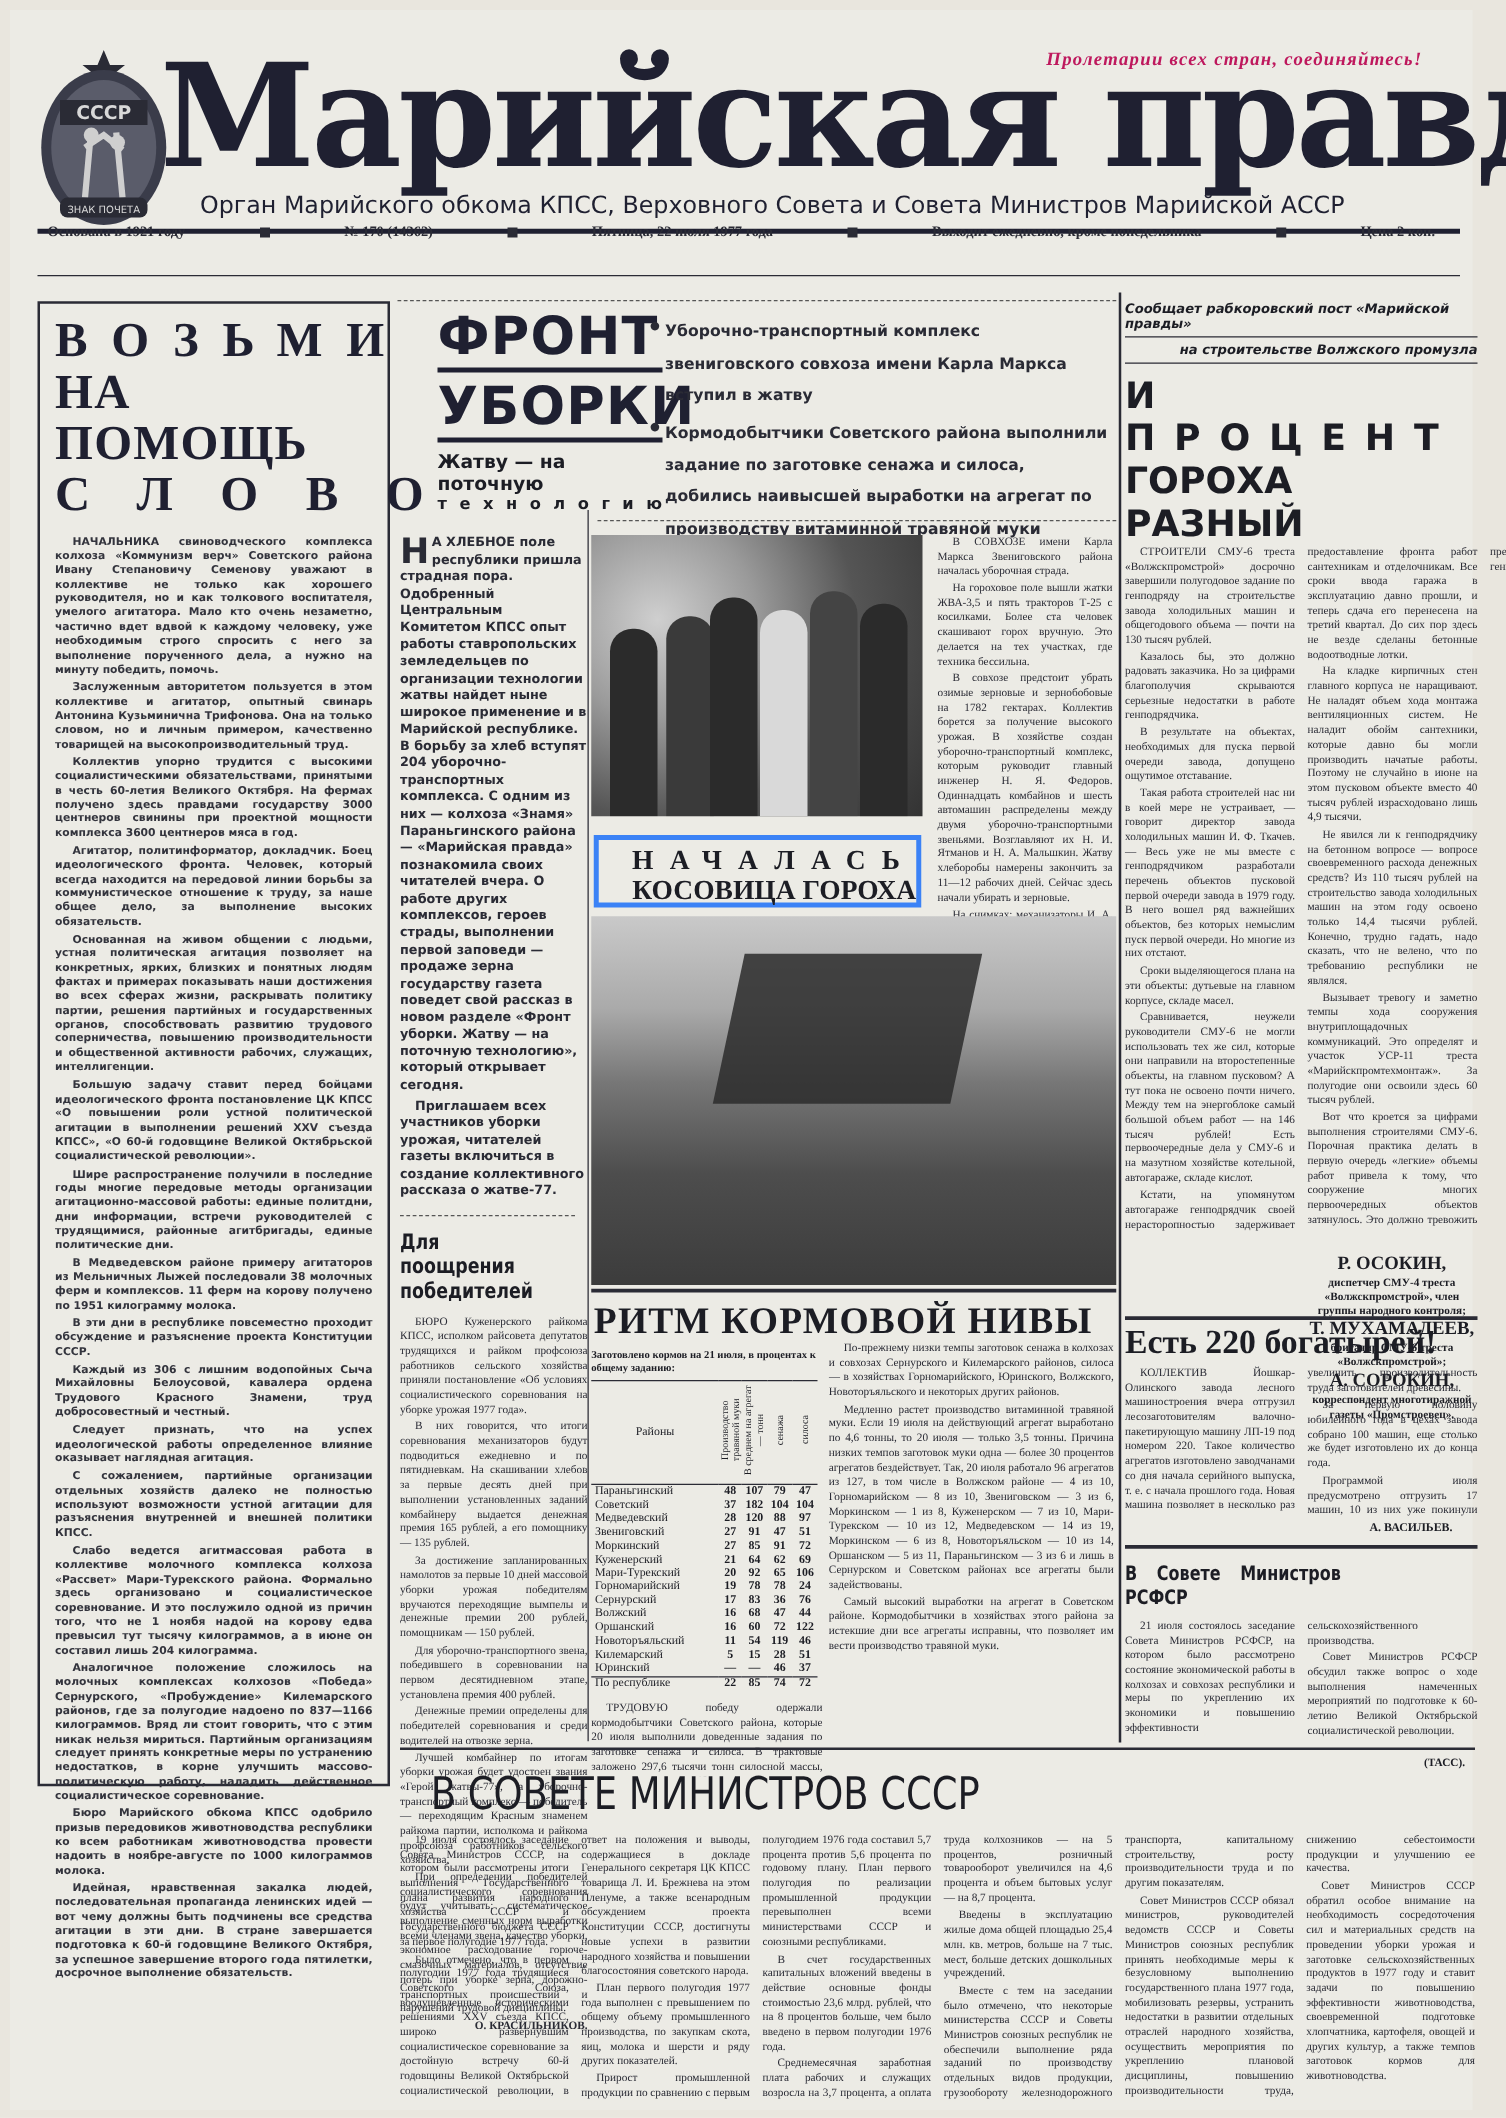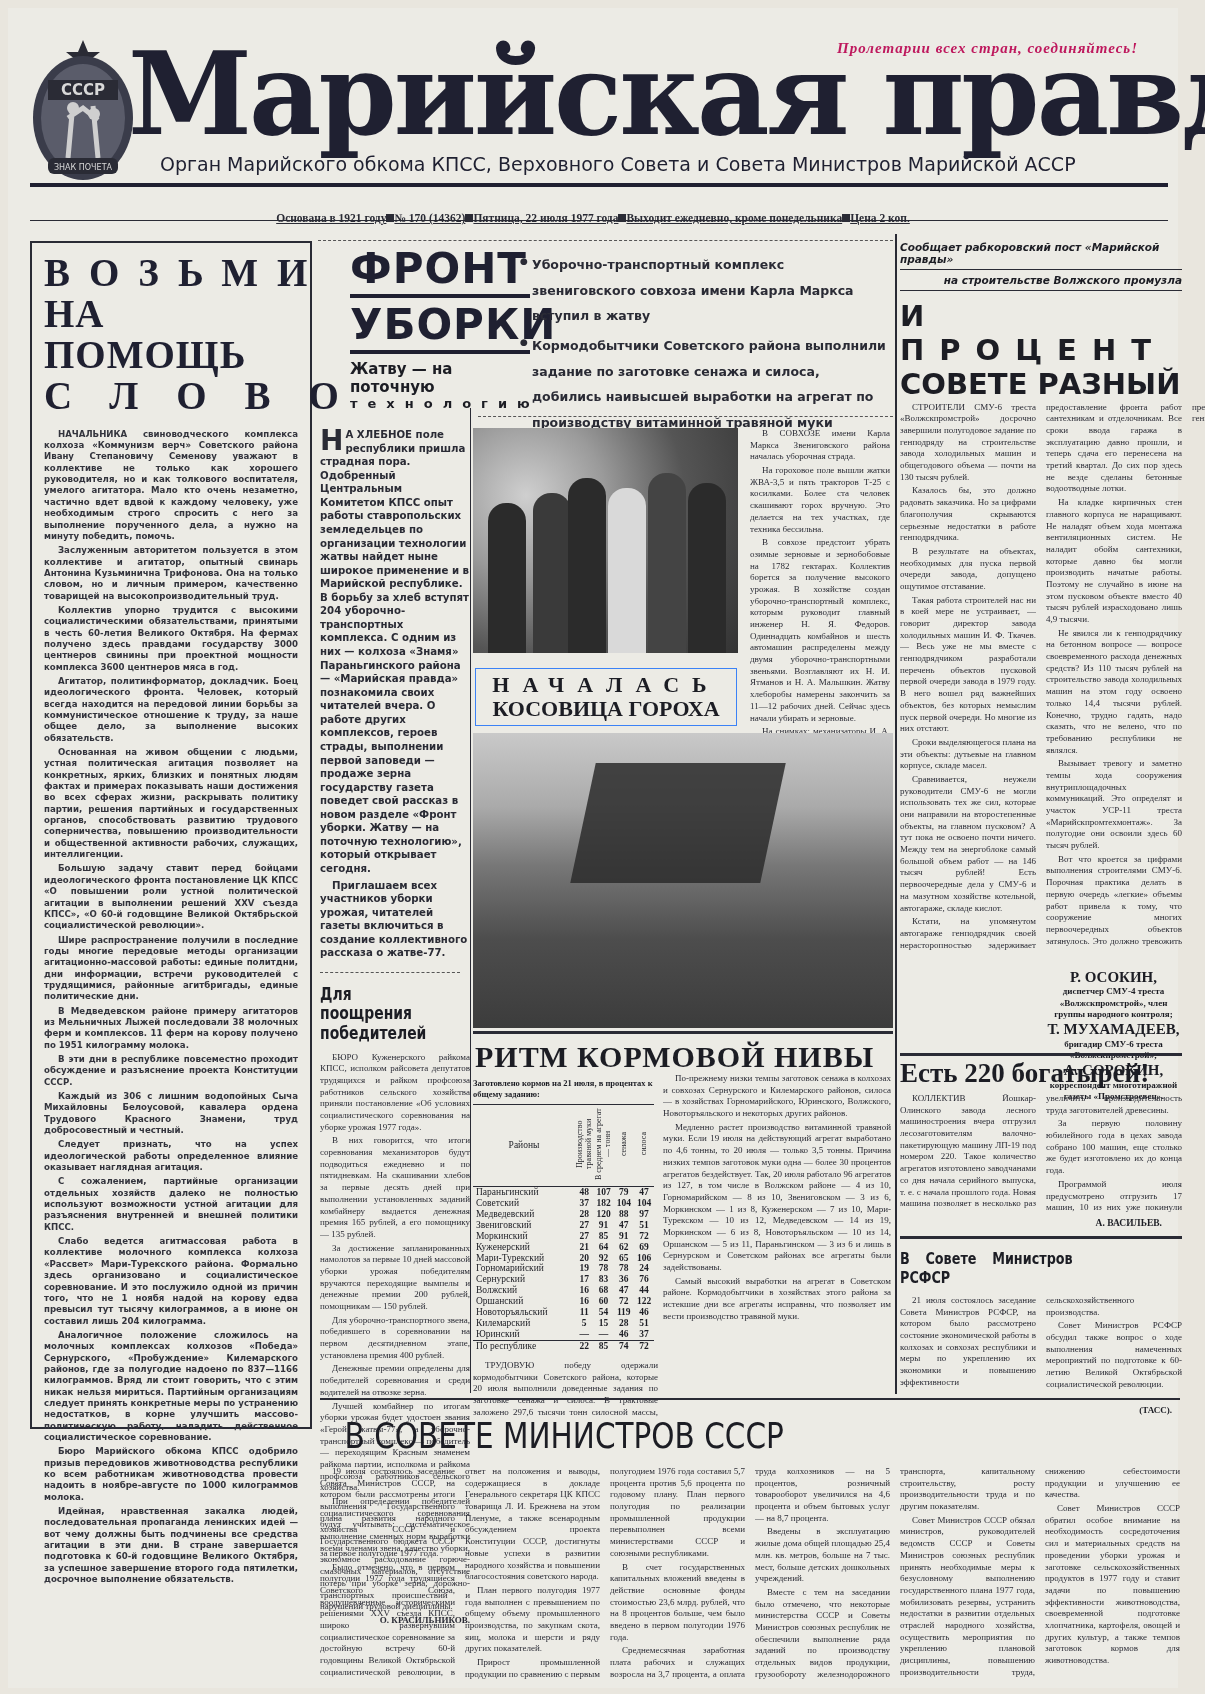--- a/index.html
+++ b/index.html
@@ -11,21 +11,21 @@
     position: relative;
   }
   .page { position: absolute; left: 8px; top: 8px; width: 1170px; height: 1680px; background: #ecebe5; }
 
   
   .emblem { position: absolute; left: 20px; top: 30px; width: 110px; height: 145px; }
   .motto { position: absolute; right: 40px; top: 32px; font: italic bold 15px "Liberation Serif", serif; letter-spacing: 1px; color: #be185d; margin-left: 28px; }
   .title { position: absolute; left: 120px; top: 30px; width: 1050px; font: 900 112px/1 "DejaVu Serif", serif; letter-spacing: -3px; color: #1f2031; transform: scaleY(1.02); white-space: nowrap; }
   .subtitle { position: absolute; left: 152px; top: 145px; font: 19px "DejaVu Sans", sans-serif; color: #1f2031; white-space: nowrap; }
   .rule-thick { position: absolute; left: 22px; right: 10px; height: 4px; background: #1f2031; }
-  .infobar { position: absolute; left: 30px; right: 30px; top: 204px; display: flex; justify-content: center; align-items: center; font: bold 11.5px "Liberation Serif", serif; color: #2a2b35; text-decoration: underline; }
+  .infobar { position: absolute; left: 30px; right: 30px; top: 172px; display: flex; justify-content: space-between; align-items: center; font: bold 11.5px "Liberation Serif", serif; color: #2a2b35; }
   .infobar .sq { display: inline-block; width: 8px; height: 8px; background: #2a2b35; }
 
   
   .col-left { position: absolute; left: 22px; top: 233px; width: 282px; height: 1188px; border: 2px solid #2a2b35; padding: 10px 12px; }
   .bigstack { font: 900 39px/1.05 "Liberation Serif", serif; color: #1f2031; }
   .bigstack .l1 { letter-spacing: 19px; }
   .bigstack .l2 { letter-spacing: 1px; }
   .bigstack .l3 { letter-spacing: 38px; }
   .bodytext { font: bold 8.6px/1.32 "DejaVu Sans", sans-serif; color: #33343d; text-align: justify; }
   .bodytext p { text-indent: 14px; margin-bottom: 3px; }
@@ -48,21 +48,21 @@
   .h-award { font: bold 17px/1.15 "DejaVu Sans", sans-serif; transform: scaleX(0.82); transform-origin: left; margin: 10px 0 8px; }
 
   .photo { position: absolute; background: #6b6b6b; overflow: hidden; }
   .photo1 { left: 465px; top: 420px; width: 265px; height: 225px;
     background: radial-gradient(circle at 20% 30%, #cfcfcf 0, #9a9a9a 30%, #555 60%, #333 100%); }
   .photo2 { left: 465px; top: 725px; width: 420px; height: 295px;
     background: linear-gradient(180deg, #c9c9c9 0%, #aaa 25%, #777 45%, #4d4d4d 70%, #3c3c3c 100%); }
   .combine { position: absolute; left: 110px; top: 30px; width: 190px; height: 120px; background: #2c2c2c; transform: skewX(-12deg); opacity: .85; }
   .people { position: absolute; bottom: 0; width: 38px; height: 140px; background: #2b2b2b; border-radius: 18px 18px 0 0; }
 
-  .kosovica { position: absolute; left: 467px; top: 660px; width: 262px; height: 58px; border: 1px solid #3b82f6; text-align: center; font: bold 22px/1.1 "Liberation Serif", serif; padding-top: 4px; }
+  .kosovica { position: absolute; left: 467px; top: 660px; width: 262px; height: 58px; border: 4px solid #3b82f6; text-align: right; font: bold 22px/1.1 "Liberation Serif", serif; padding-top: 4px; }
   .kosovica .a { letter-spacing: 13px; }
   .sovhoz { position: absolute; left: 742px; top: 420px; width: 140px; }
 
   .rpost { position: absolute; left: 892px; top: 233px; width: 282px; }
   .rpost .top1 { font: italic bold 10.5px "DejaVu Sans", sans-serif; border-bottom: 1px solid #2a2b35; padding-bottom: 4px; }
   .rpost .top2 { font: italic bold 10.5px "DejaVu Sans", sans-serif; text-align: right; border-bottom: 1px solid #2a2b35; padding: 4px 0; }
   .rpost .h { font: 900 29px/1.18 "DejaVu Sans", sans-serif; margin-top: 8px; }
   .rpost .h .s { letter-spacing: 15px; }
   .sign { text-align: center; font: bold 9px/1.25 "Liberation Serif", serif; }
   .sign b { font-size: 15px; }
@@ -212,21 +212,21 @@
   <div class="photo photo2">
     <div class="combine"></div>
   </div>
 
   <div class="vrule" style="left:887px;top:226px;height:1160px"></div>
   <div class="rpost">
     <div class="top1">Сообщает рабкоровский пост «Марийской правды»</div>
     <div class="top2">на строительстве Волжского промузла</div>
     <div class="h">
       <div class="s">И ПРОЦЕНТ</div>
-      <div>СОВЕТЕ РАЗНЫЙ</div>
+      <div>ГОРОХА РАЗНЫЙ</div>
     </div>
     <div class="serifbody twocol" style="margin-top:0;height:560px">
       <p>СТРОИТЕЛИ СМУ-6 треста «Волжскпромстрой» досрочно завершили полугодовое задание по генподряду на строительстве завода холодильных машин и общегодового объема — почти на 130 тысяч рублей.</p>
       <p>Казалось бы, это должно радовать заказчика. Но за цифрами благополучия скрываются серьезные недостатки в работе генподрядчика.</p>
       <p>В результате на объектах, необходимых для пуска первой очереди завода, допущено ощутимое отставание.</p>
       <p>Такая работа строителей нас ни в коей мере не устраивает, — говорит директор завода холодильных машин И. Ф. Ткачев. — Весь уже не мы вместе с генподрядчиком разработали перечень объектов пусковой первой очереди завода в 1979 году. В него вошел ряд важнейших объектов, без которых немыслим пуск первой очереди. Но многие из них отстают.</p>
       <p>Сроки выделяющегося плана на эти объекты: дутьевые на главном корпусе, складе масел.</p>
       <p>Сравнивается, неужели руководители СМУ-6 не могли использовать тех же сил, которые они направили на второстепенные объекты, на главном пусковом? А тут пока не освоено почти ничего. Между тем на энергоблоке самый большой объем работ — на 146 тысяч рублей! Есть первоочередные дела у СМУ-6 и на мазутном хозяйстве котельной, автогараже, складе кислот.</p>
       <p>Кстати, на упомянутом автогараже генподрядчик своей нерасторопностью задерживает предоставление фронта работ сантехникам и отделочникам. Все сроки ввода гаража в эксплуатацию давно прошли, и теперь сдача его перенесена на третий квартал. До сих пор здесь не везде сделаны бетонные водоотводные лотки.</p>
       <p>На кладке кирпичных стен главного корпуса не наращивают. Не наладят объем хода монтажа вентиляционных систем. Не наладит обойм сантехники, которые давно бы могли производить начатые работы. Поэтому не случайно в июне на этом пусковом объекте вместо 40 тысяч рублей израсходовано лишь 4,9 тысячи.</p>

